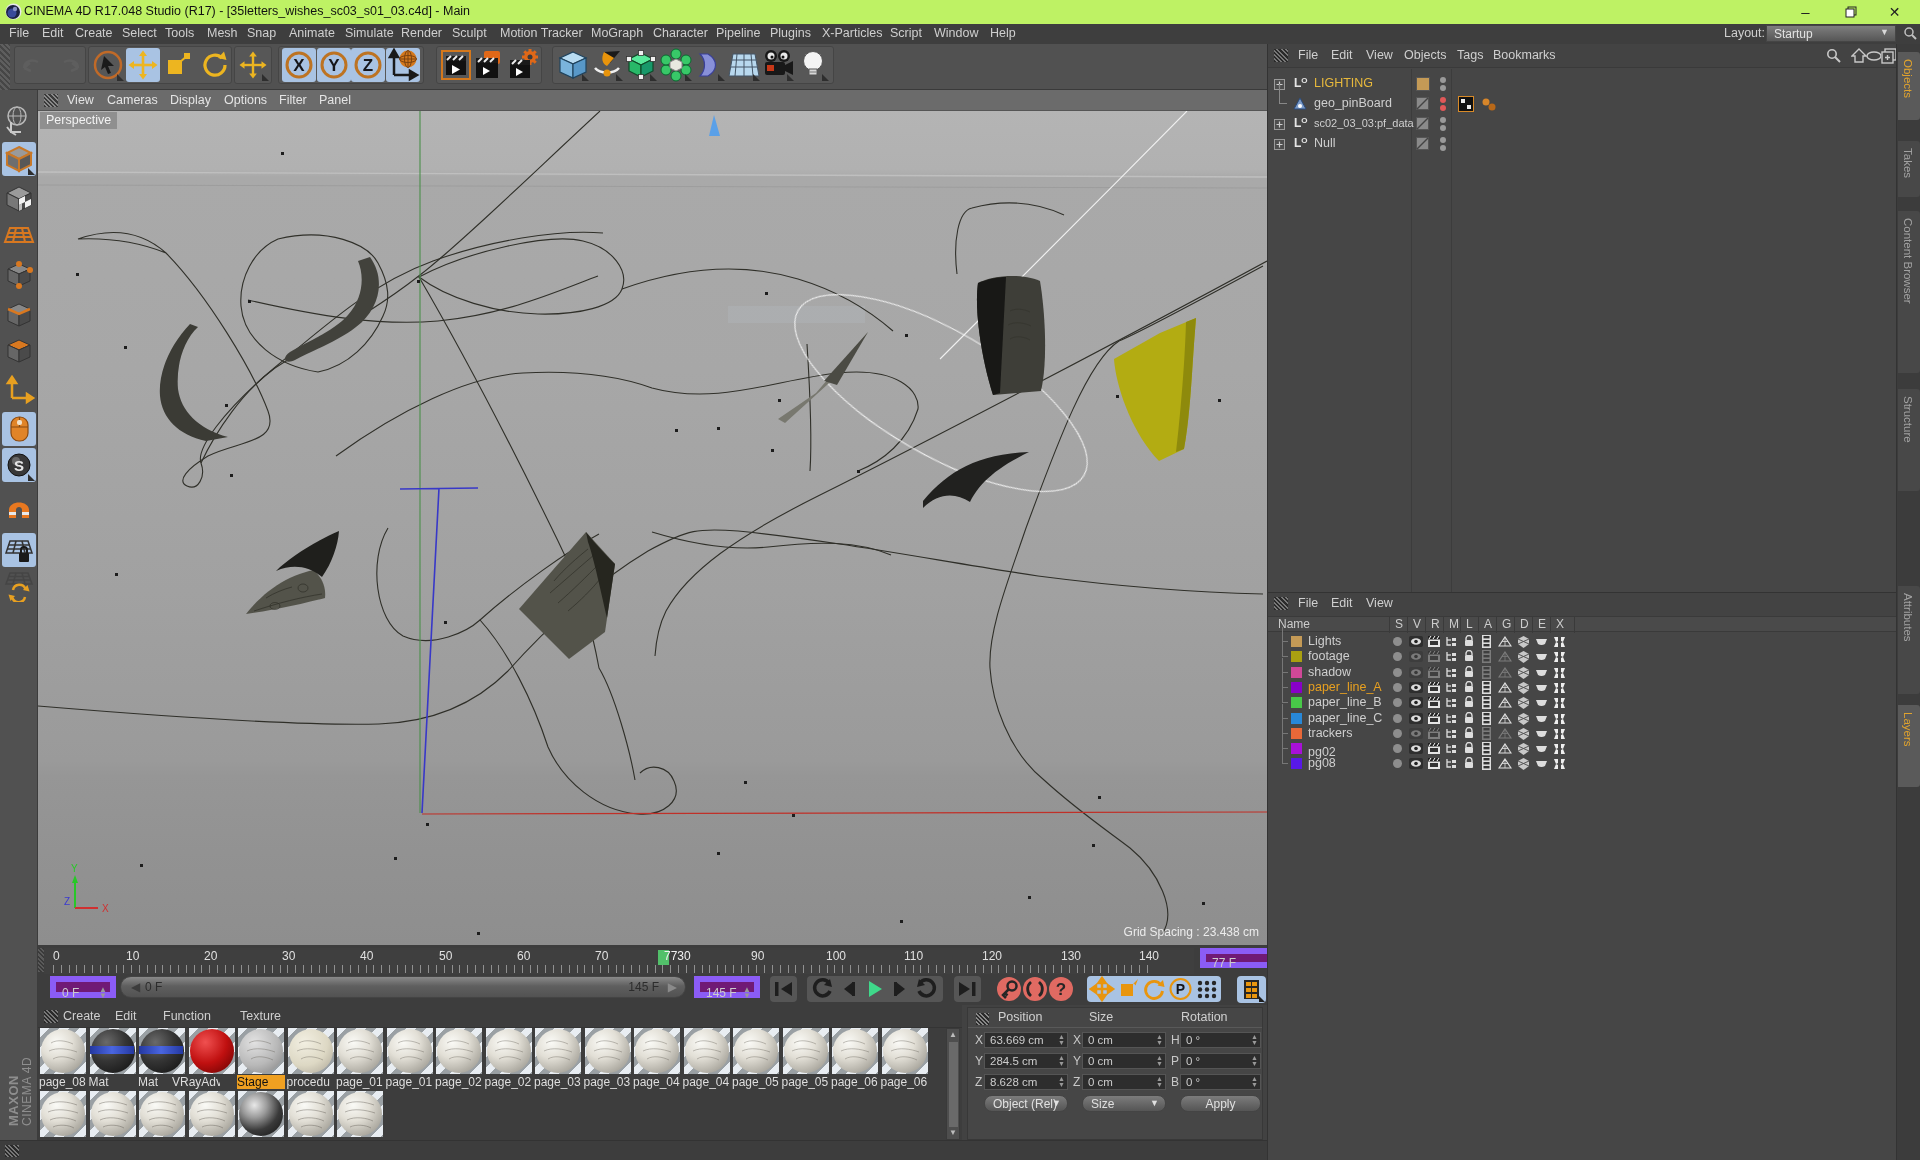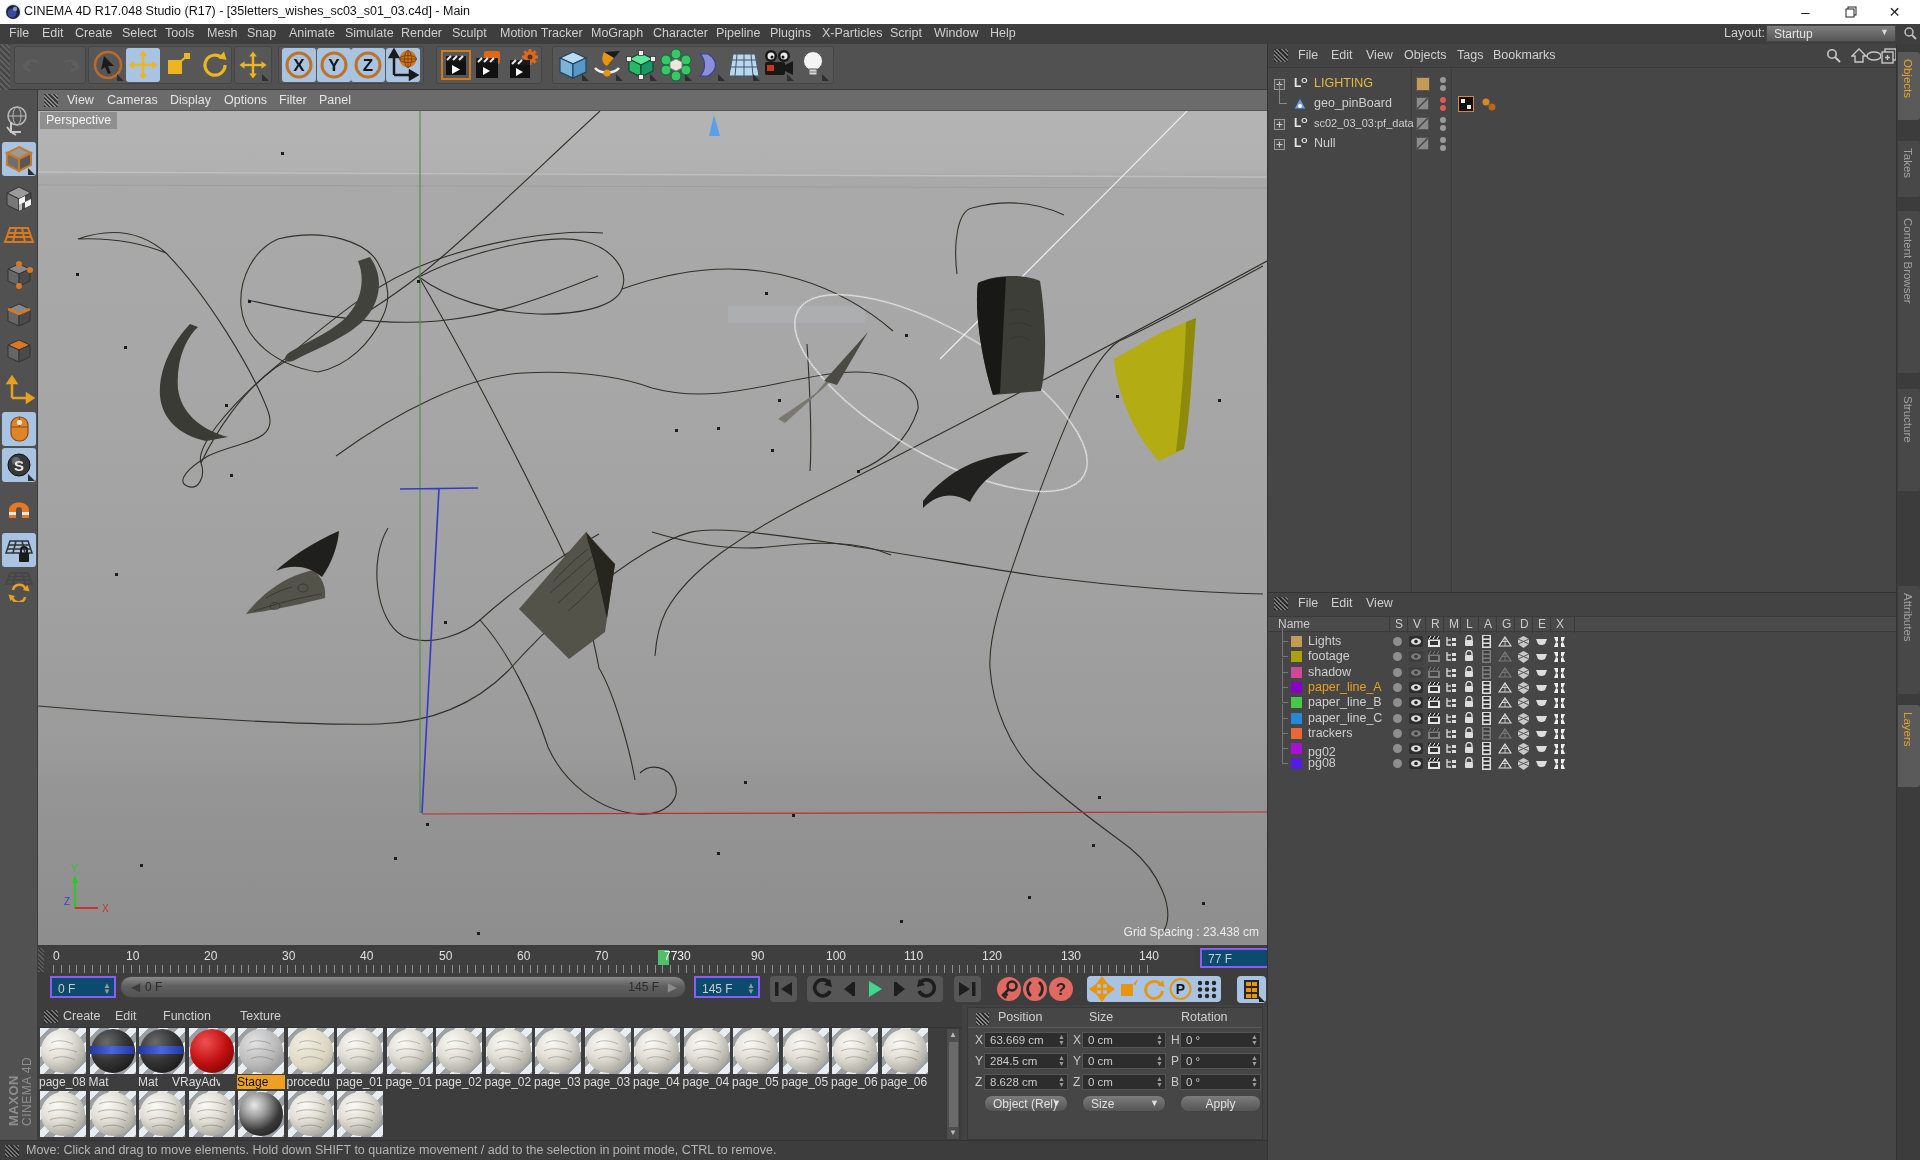--- a/index.html
+++ b/index.html
@@ -1,21 +1,21 @@
 <!DOCTYPE html>
 <html><head>
 <meta charset="utf-8">
 <style>
 * { margin:0; padding:0; box-sizing:border-box; }
 html,body { width:1920px; height:1160px; overflow:hidden; background:#3d3d3d;
   font-family:"Liberation Sans", sans-serif; }
 #app { position:relative; width:1920px; height:1160px; }
 .abs { position:absolute; }
 
-#titlebar { position:absolute; left:0; top:0; width:1920px; height:24px; background:#ffffff; color:#000; }
+#titlebar { position:absolute; left:0; top:0; width:1920px; height:24px; background:#bef264; color:#000; }
 #titlebar .ttext { position:absolute; left:24px; top:4px; font-size:12.5px; color:#111; }
 .winbtn { position:absolute; top:0; width:45px; height:24px; text-align:center; line-height:24px; font-size:13px; color:#222; }
 
 #menubar { position:absolute; left:0; top:24px; width:1920px; height:20px; background:#3e3e3e; }
 #menubar span.mi { position:absolute; top:2px; font-size:12.5px; color:#cfcfcf; }
 
 #toolbar { position:absolute; left:0; top:44px; width:1920px; height:46px; background:#515151; border-bottom:1px solid #3a3a3a; }
 .tbtn { position:absolute; top:4px; width:34px; height:34px; border-radius:3px; }
 .tbtn.active { background:#a9c3e3; }
 .tbtn svg { position:absolute; left:0; top:0; }
@@ -34,21 +34,21 @@
 #persp { position:absolute; left:2px; top:1px; background:#8f8f8f; color:#f2f2f2; font-size:12.5px; padding:1px 6px 2px; }
 #gridsp { position:absolute; right:8px; bottom:6px; color:#ececec; font-size:12px; }
 
 #timeline { position:absolute; left:38px; top:945px; width:1229px; height:60px; background:#3d3d3d; }
 #ruler { position:absolute; left:6px; top:3px; width:1150px; height:26px; background:#3f3f3f; }
 #ruler .num { position:absolute; top:1px; font-size:12px; color:#e0e0e0; }
 #ticks { position:absolute; left:9px; top:17px; width:1100px; height:8px;
  background:repeating-linear-gradient(90deg,#909090 0 1px,transparent 1px 7.814px); }
 #marker { position:absolute; left:614px; top:2px; width:11px; height:15px; background:#52c06a; }
 #marker77 { position:absolute; left:620px; top:1px; font-size:12px; color:#f0f0f0; }
-.spinbox { position:absolute; background:#0c4a6e; border:2px solid #8b5cf6; color:#ccc; font-size:12px; }
+.spinbox { position:absolute; background:#701a75; border:6px solid #8b5cf6; color:#ccc; font-size:12px; }
 .spinbox .v { position:absolute; left:6px; top:2px; }
 .spinbox .ud { position:absolute; right:3px; top:2px; color:#999; font-size:8px; line-height:6px; }
 #tslider { position:absolute; left:82px; top:31px; width:566px; height:22px; border-radius:11px;
  background:linear-gradient(180deg,#8a8a8a,#5f5f5f 45%,#525252); border:1px solid #444; color:#2c2c2c; font-size:12px; }
 .pbtn { position:absolute; top:31px; width:27px; height:26px; background:#565656; border-radius:4px; }
 .pbtn svg { position:absolute; left:0; top:0; }
 
 #matmenu { position:absolute; left:38px; top:1005px; width:924px; height:23px; background:#3d3d3d; border-bottom:1px solid #343434; }
 #matmenu span { position:absolute; top:4px; font-size:12.5px; color:#cfcfcf; }
 #mats { position:absolute; left:38px; top:1028px; width:924px; height:112px; background:#3d3d3d; }
@@ -1096,21 +1096,20 @@
       </div>
 <div class="cdrop" style="left:120px;top:90px">
         <span class="abs" style="left:8px;top:1px">Size</span>
         <span class="abs" style="right:6px;top:2px;font-size:9px">▼</span>
       </div>
 <div class="cdrop" style="left:218px;top:90px;width:81px;text-align:center"><span style="line-height:17px">Apply</span></div>
 </div>
 
 <div id="status">
  <div class="abs" style="left:5px;top:4px;width:14px;height:12px;background:repeating-linear-gradient(45deg,#2a2a2a 0 1.5px,#777 1.5px 3px)"></div>
- <div class="abs" style="left:26px;top:2px">Move: Click and drag to move elements. Hold down SHIFT to quantize movement / add to the selection in point mode, CTRL to remove.</div>
 </div>
 
 <div id="om">
 <div id="ommenu">
         <div class="abs" style="left:6px;top:5px;width:14px;height:13px;background:repeating-linear-gradient(45deg,#2a2a2a 0 1.5px,#777 1.5px 3px)"></div>
         <span style="left:30px">File</span>
         <span style="left:63px">Edit</span>
         <span style="left:98px">View</span>
         <span style="left:136px">Objects</span>
         <span style="left:189px">Tags</span>

